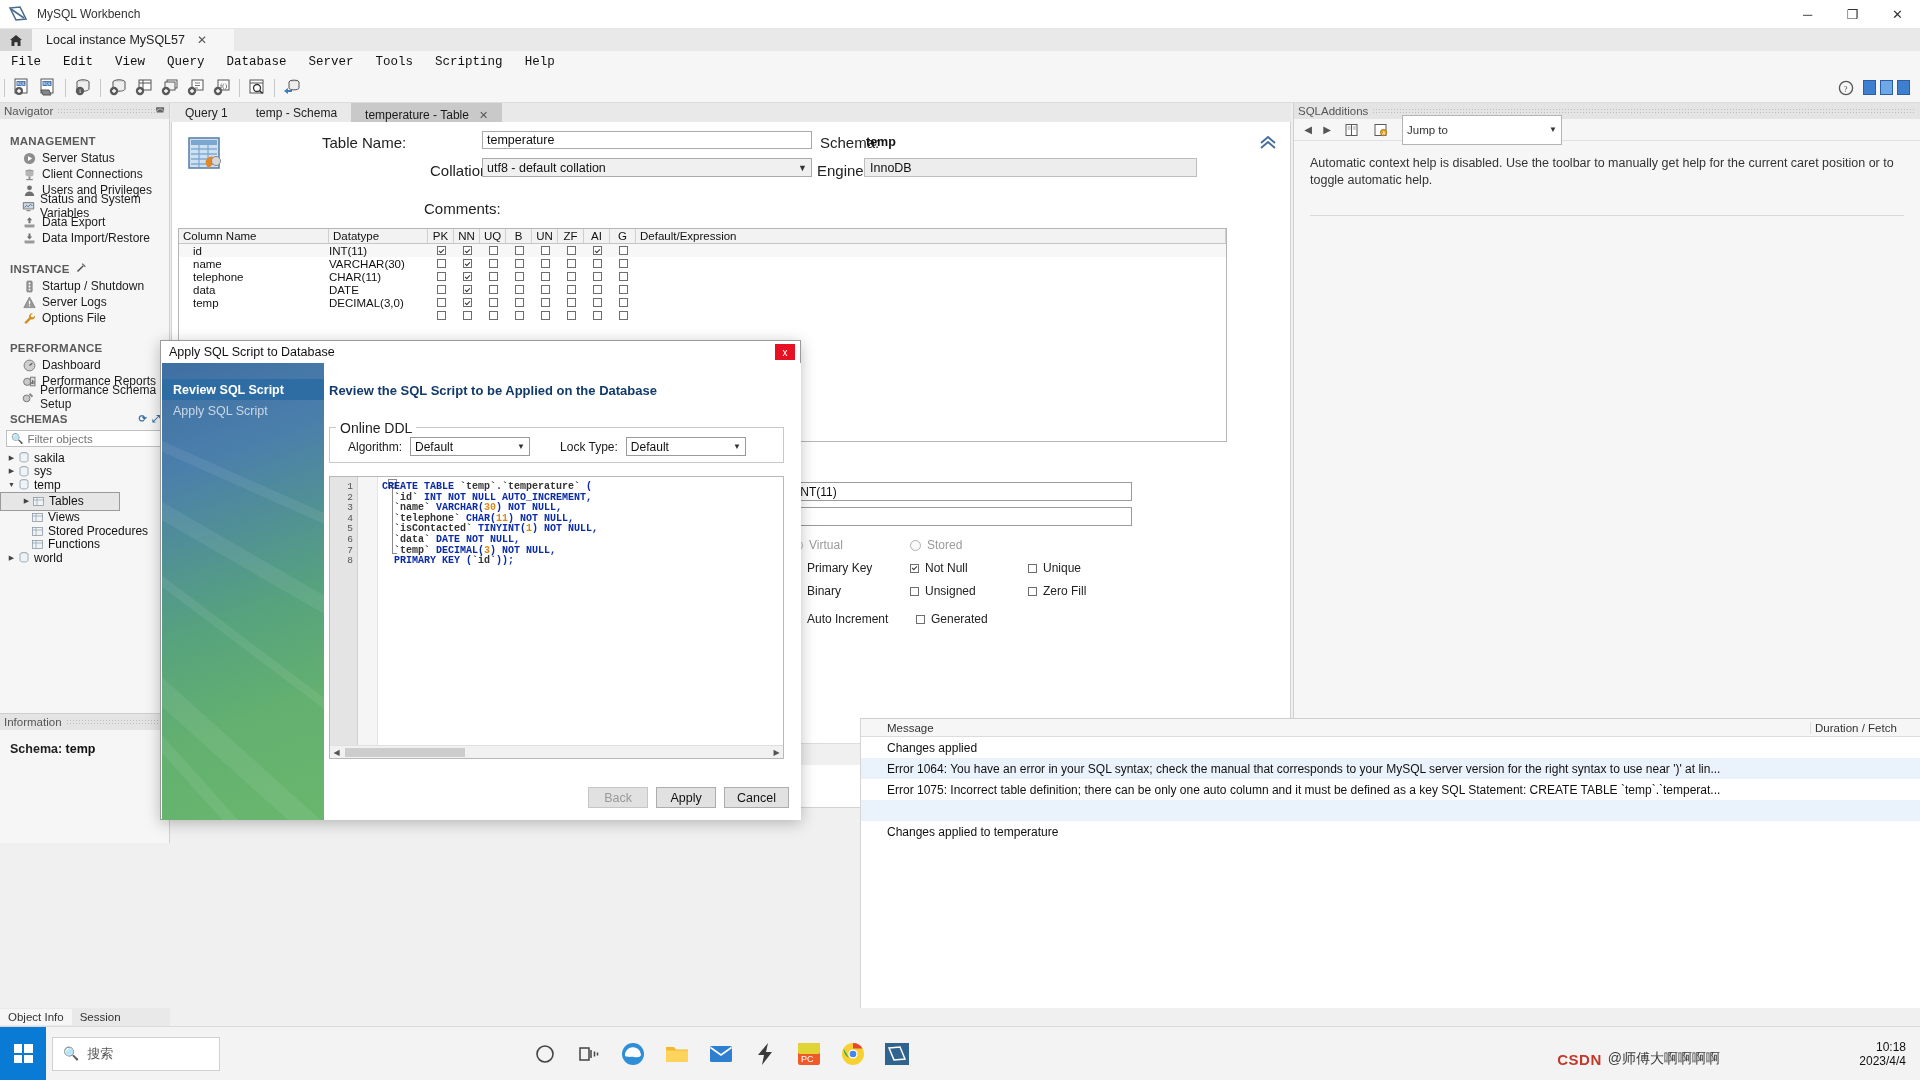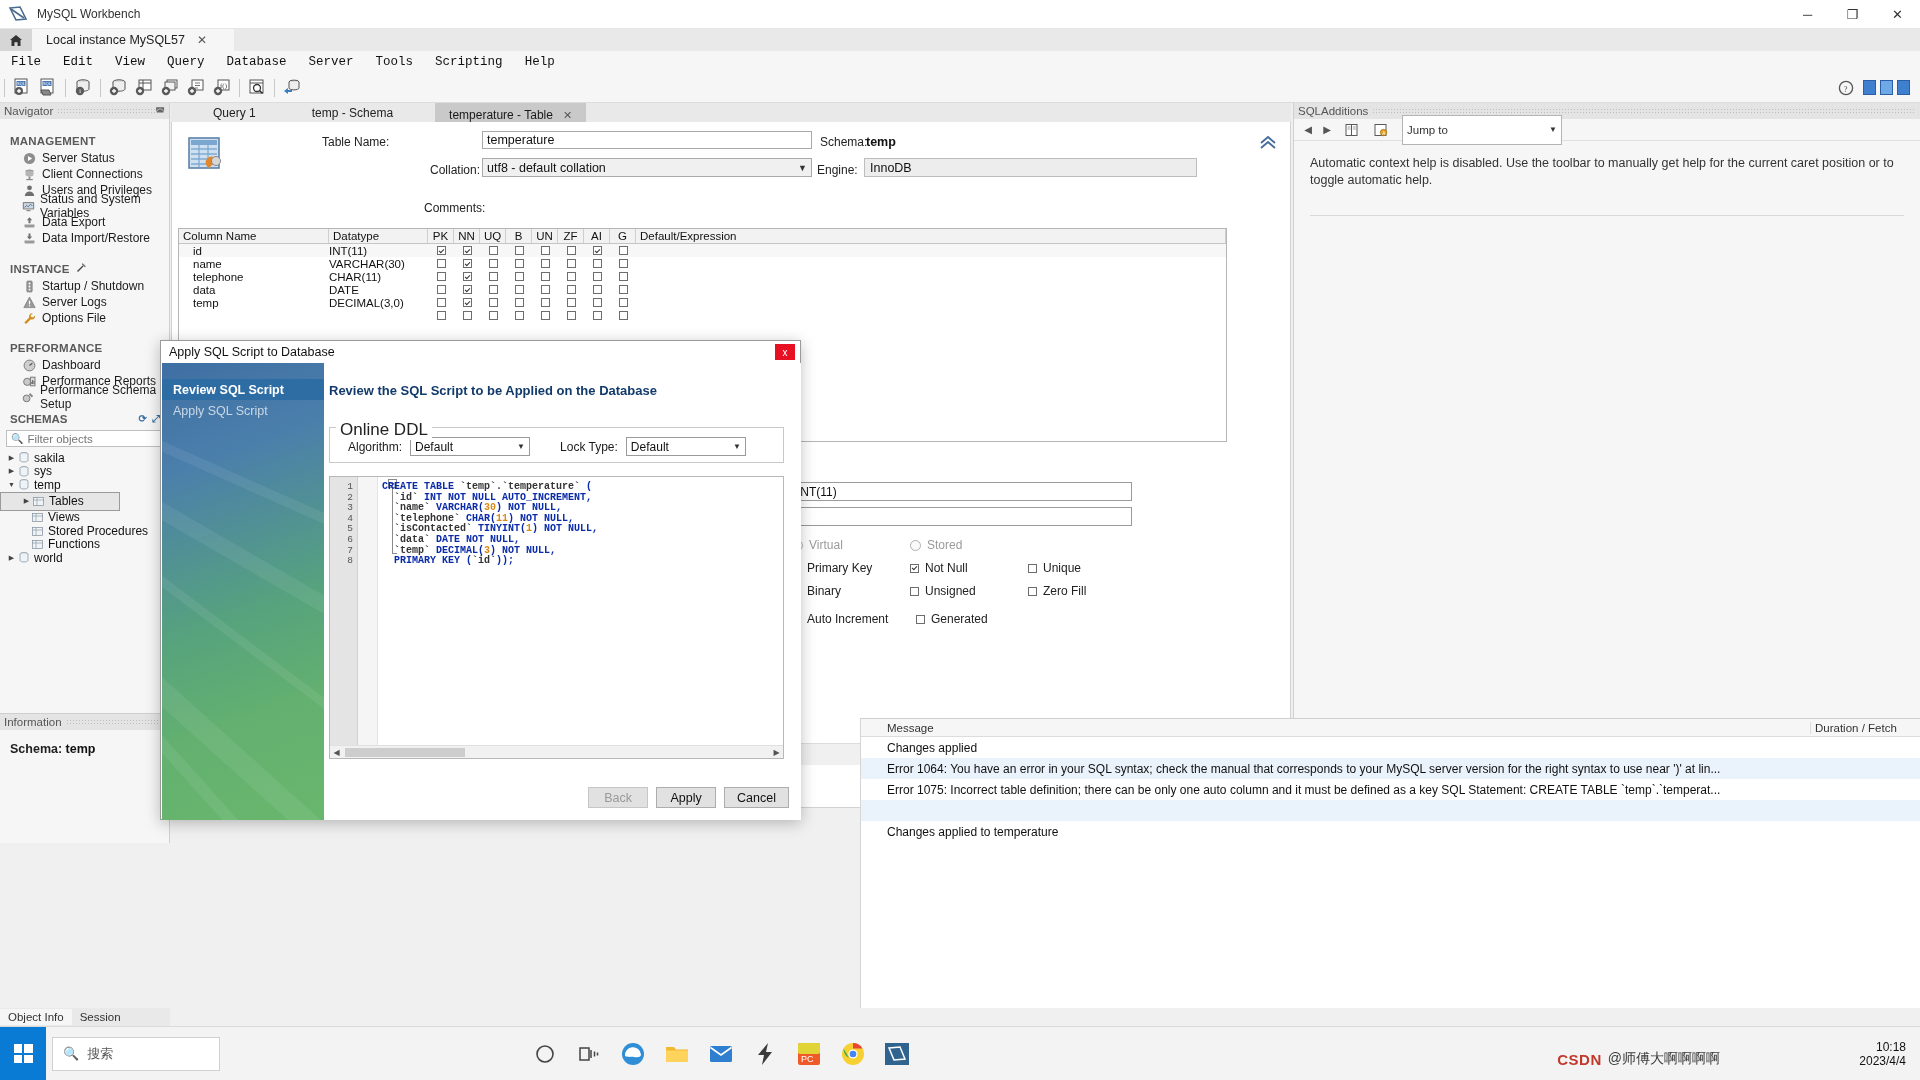--- a/index.html
+++ b/index.html
@@ -132,32 +132,32 @@
     background:#e9e9e9; display:flex; align-items:center; font-size:11.5px;
   }
   .bottom-tabs .bt { padding:2px 8px; color:#333; }
   .bottom-tabs .bt.active { background:#f6f6f6; }
 
   
   .editortabs {
     position:absolute; left:171px; top:103px; width:1120px; height:19px;
     background:#e9e9e9; display:flex; align-items:flex-end; font-size:12px;
   }
-  .etab { height:19px; padding:0 14px; display:flex; align-items:center; color:#222;margin-left:28px; }
+  .etab { height:19px; padding:0 14px; display:flex; align-items:center; color:#222; }
   .etab.active { background:#c9c9c9; color:#1a1a1a;align-items:flex-end; }
   .etab .x { margin-left:10px; font-size:11px; color:#555; }
 
   
   .editor {
     position:absolute; left:171px; top:122px; width:1120px; height:686px;
     background:#ffffff; border:1px solid #d2d2d2; border-top:0;
   }
   .ed-top { position:relative; height:95px; padding:8px 0 0 0; }
   .ed-icon { position:absolute; left:14px; top:14px; width:42px; height:40px; }
-  .lbl { font-size:12px; color:#222; text-align:right; }
+  .lbl { font-size:15px; color:#222; text-align:right; }
   .fld-input {
     border:1px solid #a9a9a9; background:#fff; height:18px;
     font-size:12.5px; padding:1px 4px; font-family:"Liberation Sans",sans-serif;
     outline:none; color:#111;
   }
   .fld-select {
     border:1px solid #a9a9a9; background:#f0f0f0; height:19px;
     font-size:12.5px; padding:1px 4px; display:flex; align-items:center; color:#111;
   }
   .fld-select .chev { margin-left:auto; font-size:9px; color:#333; }
@@ -328,21 +328,21 @@
   .dlg-h1 {
     font-size:13px; font-weight:bold; color:#123a6b;
     padding:20px 0 0 5px;
   }
   .grpbox {
     position:absolute; left:5px; top:64px; width:455px; height:36px;
     border:1px solid #c8c8c8;
   }
   .grp-legend {
     position:absolute; left:6px; top:-8px; background:#fff; padding:0 4px;
-    font-size:17px; color:#222;
+    font-size:14px; color:#222;
   }
   .ddl-row { display:flex; align-items:center; padding:9px 0 0 18px; gap:8px; font-size:12px; }
   .sel {
     border:1px solid #9a9a9a; background:#fff; height:19px; width:120px;
     font-size:12px; display:flex; align-items:center; padding:0 4px; color:#111;
   }
   .sel .chev { margin-left:auto; font-size:8px; color:#333; }
 
   .codebox {
     position:absolute; left:5px; top:113px; width:455px; height:283px;

